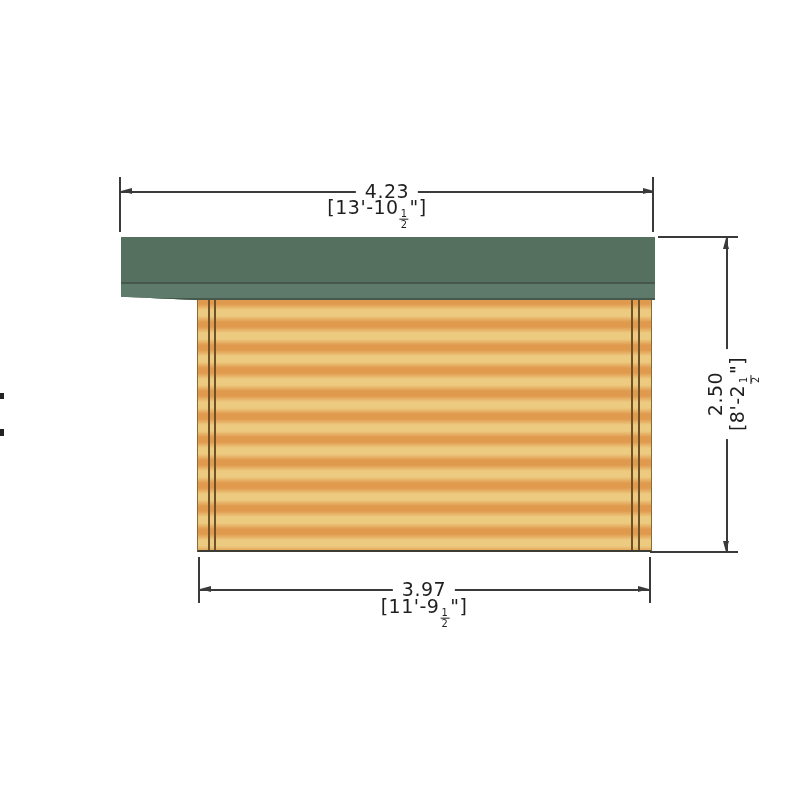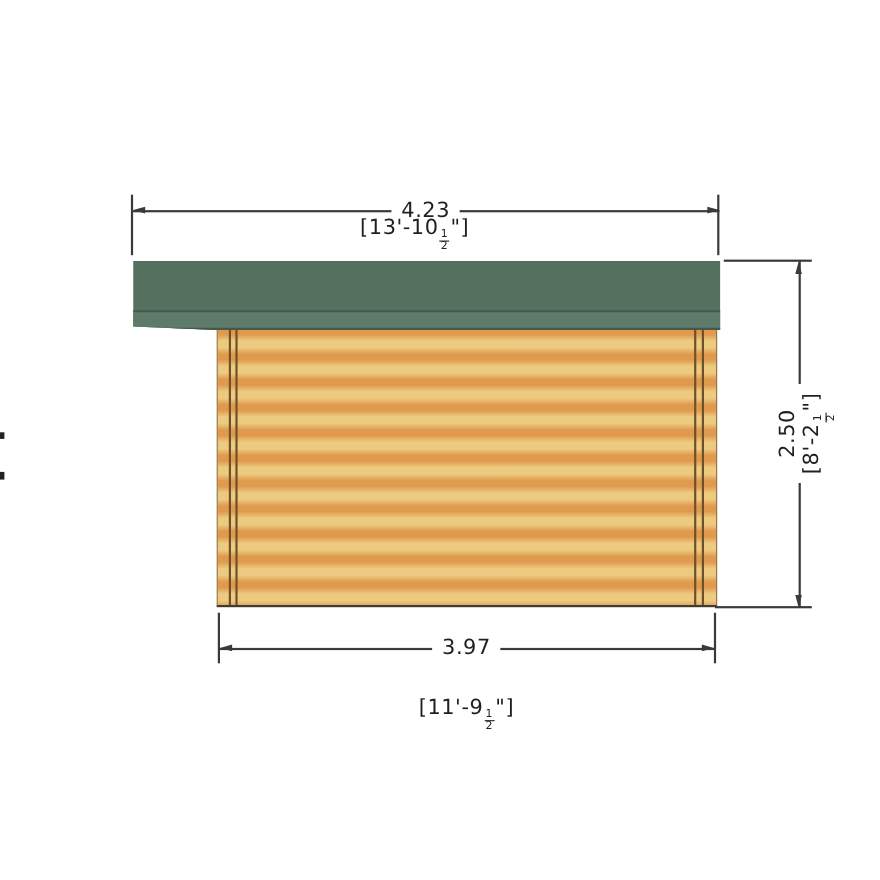--- a/index.html
+++ b/index.html
@@ -145,21 +145,21 @@
 
   <div>
     <div class="line v" style="left:198px;top:557px;height:46px;"></div>
     <div class="line v" style="left:649px;top:557px;height:46px;"></div>
     <div class="line h" style="left:199px;top:589px;width:451px;"></div>
     <div class="arrow left" style="left:200px;top:586px;"></div>
     <div class="arrow right" style="left:638px;top:586px;"></div>
     <div class="dim-label on-line" style="left:424px;top:589px;">
       <span>3.97</span>
     </div>
-    <div class="dim-label" style="left:424px;top:612px;margin-top:37px;">
+    <div class="dim-label" style="left:424px;top:612px;">
       <span>[11'-9</span><span class="frac">
           <span class="num">1</span>
           <span class="den">2</span>
         </span><span>"]</span>
     </div>
   </div>
 
 </div>
 
 </body></html>

